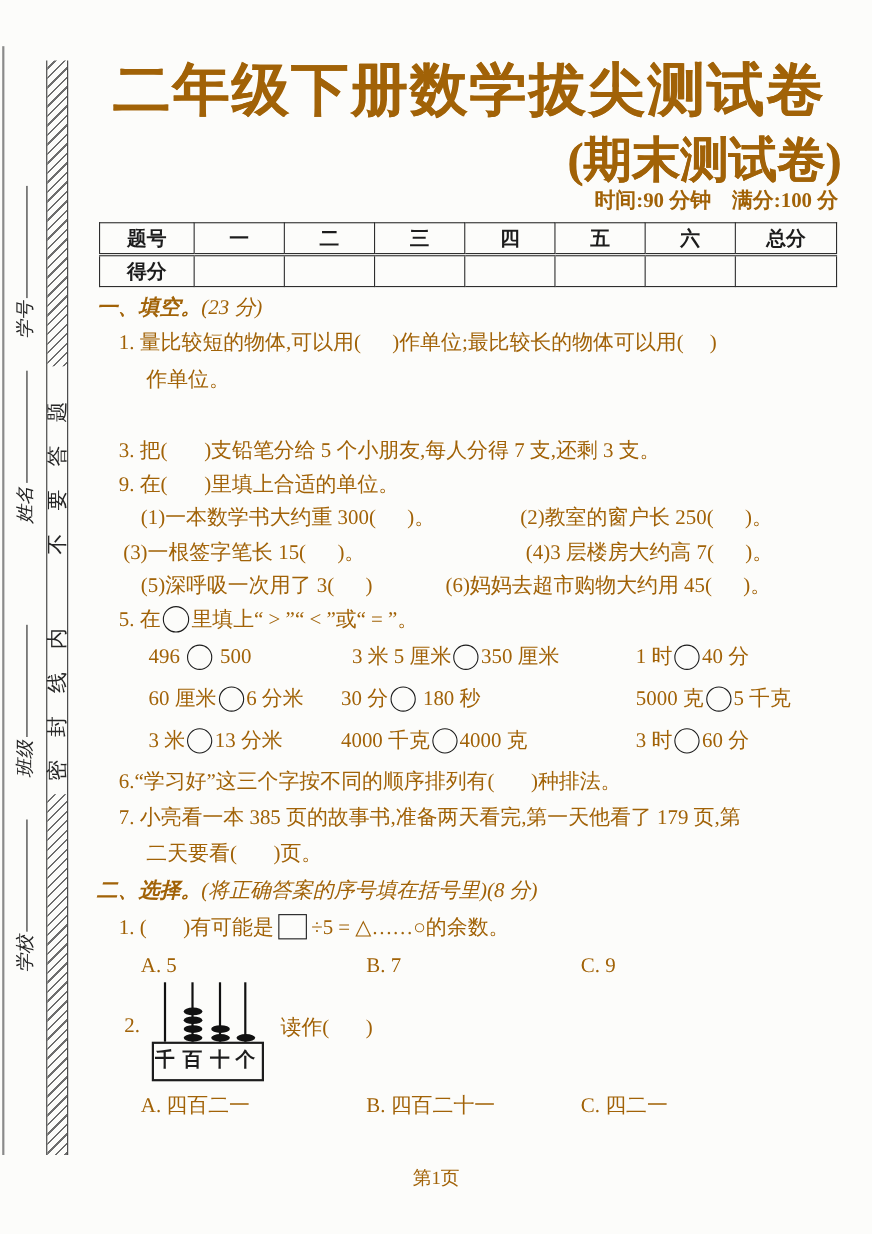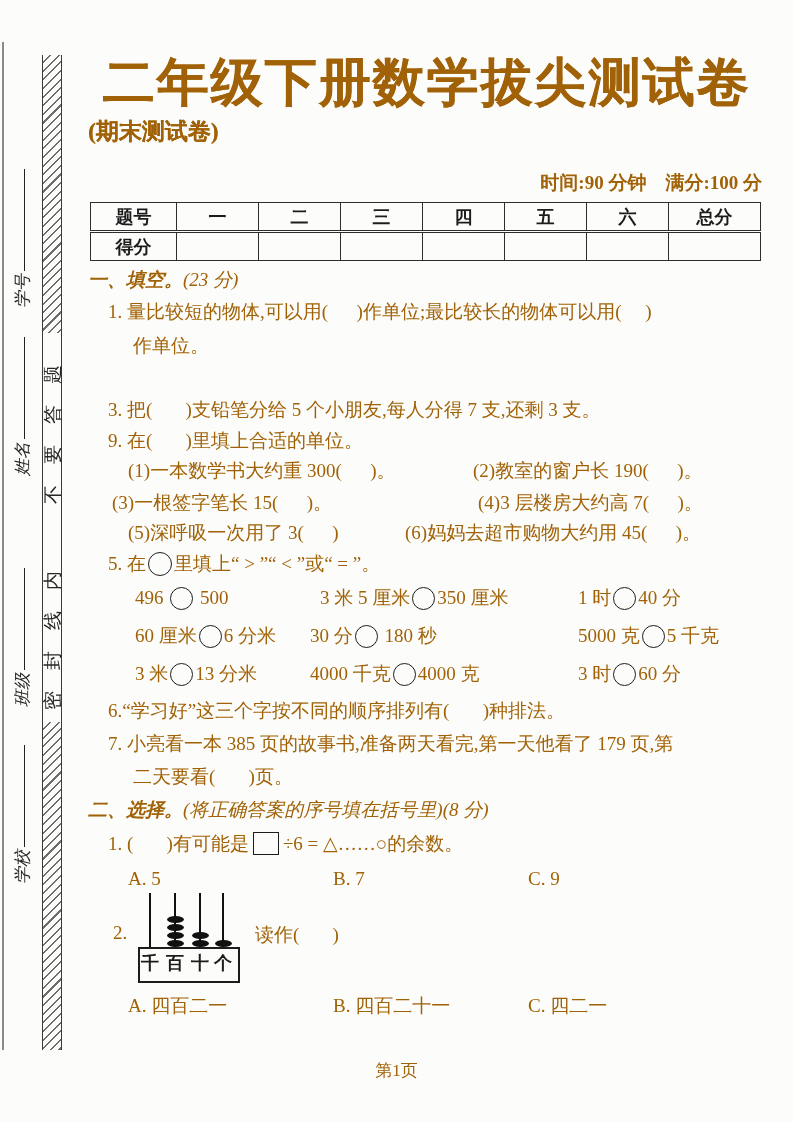--- a/index.html
+++ b/index.html
@@ -37,21 +37,21 @@
   .fields-rot{
     position:absolute;left:8px;top:888px;width:730px;height:30px;
     transform:rotate(-90deg);transform-origin:0 0;
     font-size:17px;line-height:30px;color:#222;font-style:italic;white-space:pre;padding-left:4px;box-sizing:border-box;}
   .fgroup{display:inline-block;}
   .fline{display:inline-block;width:102px;height:1px;border-bottom:1.6px solid #222;margin:0 2px 3px 3px;}
 
   
   .title{left:88px;top:48px;width:677px;text-align:center;font-size:52px;font-weight:700;
     letter-spacing:2px;text-shadow:0.6px 0 0 currentColor;}
-  .subtitle{left:88px;top:116px;width:677px;text-align:left;font-size:23px;font-weight:700;
+  .subtitle{left:88px;top:116px;width:677px;text-align:right;font-size:44px;font-weight:700;
     text-shadow:0.4px 0 0 currentColor;}
   .meta{top:170px;right:31px;font-size:19px;font-weight:600;}
 
   
   table.score{position:absolute;left:90px;top:202px;border-collapse:collapse;table-layout:fixed;}
   table.score td{border:1.6px solid #2e2e2e;height:27px;text-align:center;vertical-align:middle;
     font-size:18px;font-weight:600;padding:0;}
   table.score tr.hdr td{border-bottom:3px double #2e2e2e;font-weight:700;margin-left:37px;}
 
   
@@ -127,21 +127,21 @@
     </table>
 
   <div class="t" style="left:88px;top:267px"><span class="bold">一、填空。</span><span class="kai">(23 分)</span></div>
 
   <div class="t" style="left:108px;top:299px">1. 量比较短的物体,可以用(      )作单位;最比较长的物体可以用(     )</div>
   <div class="t" style="left:133px;top:333px">作单位。</div>
   <div class="t" style="left:108px;top:397px">3. 把(       )支铅笔分给 5 个小朋友,每人分得 7 支,还剩 3 支。</div>
   <div class="t" style="left:108px;top:428px">9. 在(       )里填上合适的单位。</div>
 
   <div class="t" style="left:128px;top:458px">(1)一本数学书大约重 300(      )。</div>
-  <div class="t" style="left:473px;top:458px">(2)教室的窗户长 190(      )。</div>
+  <div class="t" style="left:473px;top:458px">(2)教室的窗户长 250(      )。</div>
   <div class="t" style="left:112px;top:490px">(3)一根签字笔长 15(      )。</div>
   <div class="t" style="left:478px;top:490px">(4)3 层楼房大约高 7(      )。</div>
   <div class="t" style="left:128px;top:520px">(5)深呼吸一次用了 3(      )</div>
   <div class="t" style="left:405px;top:520px">(6)妈妈去超市购物大约用 45(      )。</div>
 
   <div class="t" style="left:108px;top:551px"><span>5. 在</span><span class="cmp cmp-sm"></span><span>里填上“ &gt; ”“ &lt; ”或“ = ”。</span></div>
 
   <div class="t" style="left:135px;top:585px"><span>496 </span><span class="cmp"></span><span> 500</span></div>
   <div class="t" style="left:320px;top:585px"><span>3 米 5 厘米</span><span class="cmp"></span><span>350 厘米</span></div>
   <div class="t" style="left:578px;top:585px"><span>1 时</span><span class="cmp"></span><span>40 分</span></div>
@@ -153,21 +153,21 @@
   <div class="t" style="left:135px;top:661px"><span>3 米</span><span class="cmp"></span><span>13 分米</span></div>
   <div class="t" style="left:310px;top:661px"><span>4000 千克</span><span class="cmp"></span><span>4000 克</span></div>
   <div class="t" style="left:578px;top:661px"><span>3 时</span><span class="cmp"></span><span>60 分</span></div>
 
   <div class="t" style="left:108px;top:698px">6.“学习好”这三个字按不同的顺序排列有(       )种排法。</div>
   <div class="t" style="left:108px;top:731px">7. 小亮看一本 385 页的故事书,准备两天看完,第一天他看了 179 页,第</div>
   <div class="t" style="left:133px;top:764px">二天要看(       )页。</div>
 
   <div class="t" style="left:88px;top:797px"><span class="bold">二、选择。</span><span class="kai">(将正确答案的序号填在括号里)(8 分)</span></div>
 
-  <div class="t" style="left:108px;top:831px"><span>1. (       )有可能是</span><span class="blank-box"></span><span>÷6 = △……○的余数。</span></div>
+  <div class="t" style="left:108px;top:831px"><span>1. (       )有可能是</span><span class="blank-box"></span><span>÷5 = △……○的余数。</span></div>
 
   <div class="t" style="left:128px;top:866px">A. 5</div>
   <div class="t" style="left:333px;top:866px">B. 7</div>
   <div class="t" style="left:528px;top:866px">C. 9</div>
 
   <div class="t" style="left:113px;top:920px">2.</div>
 
   <div class="abacus">
     <div class="rod" style="left:3px"></div>
     <div class="rod" style="left:28px">

